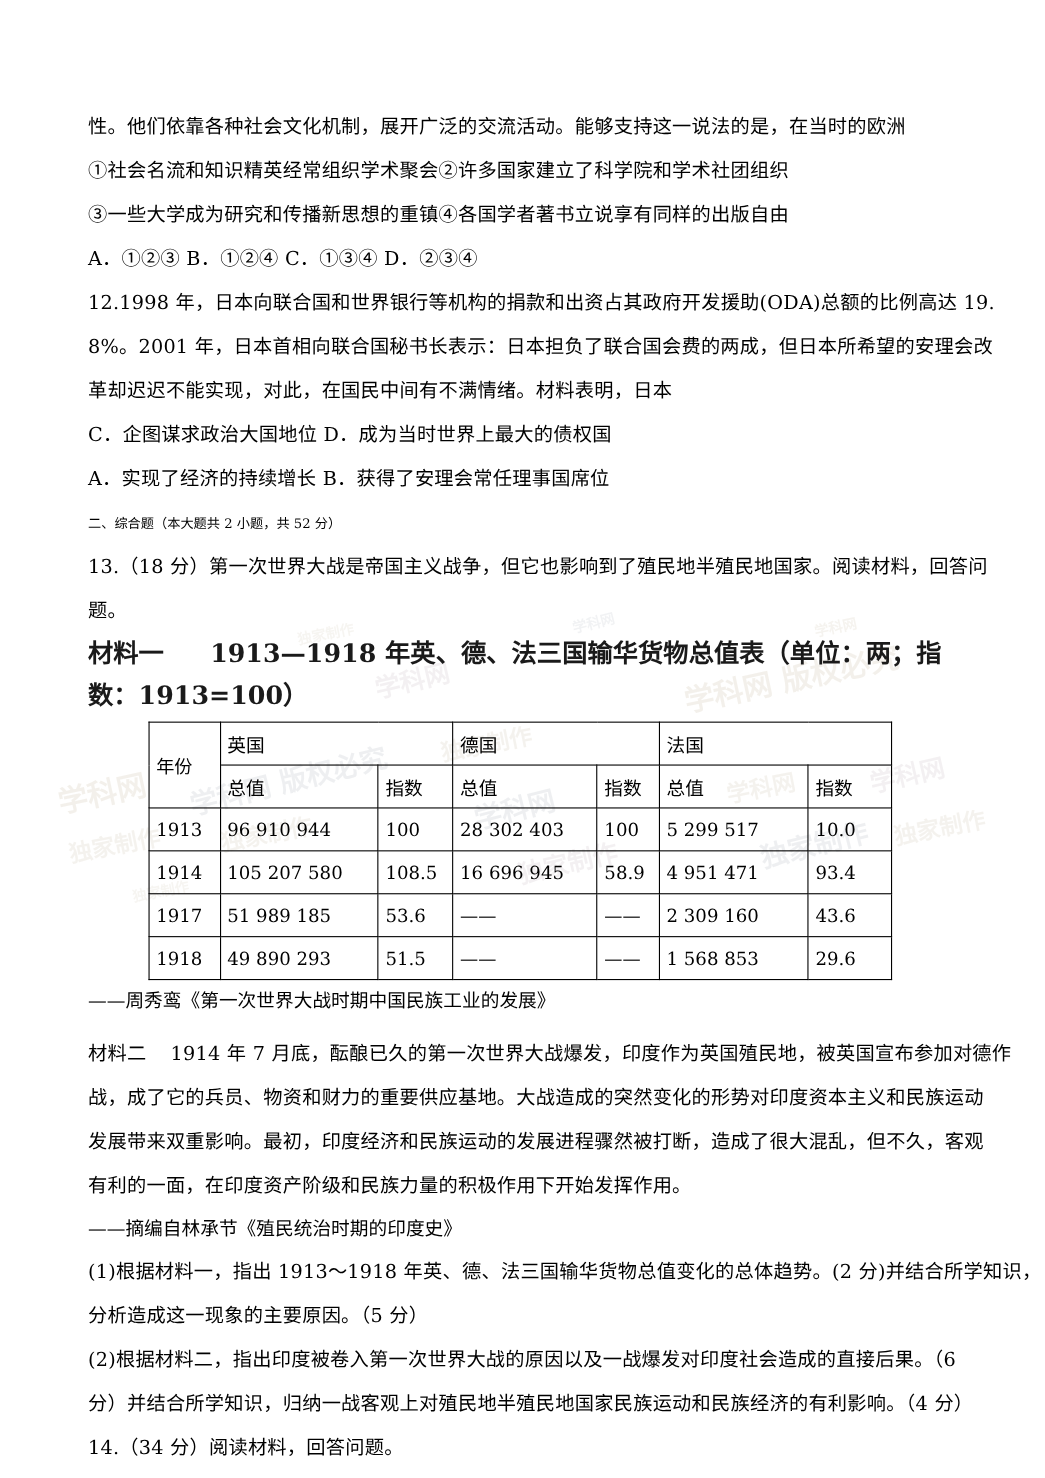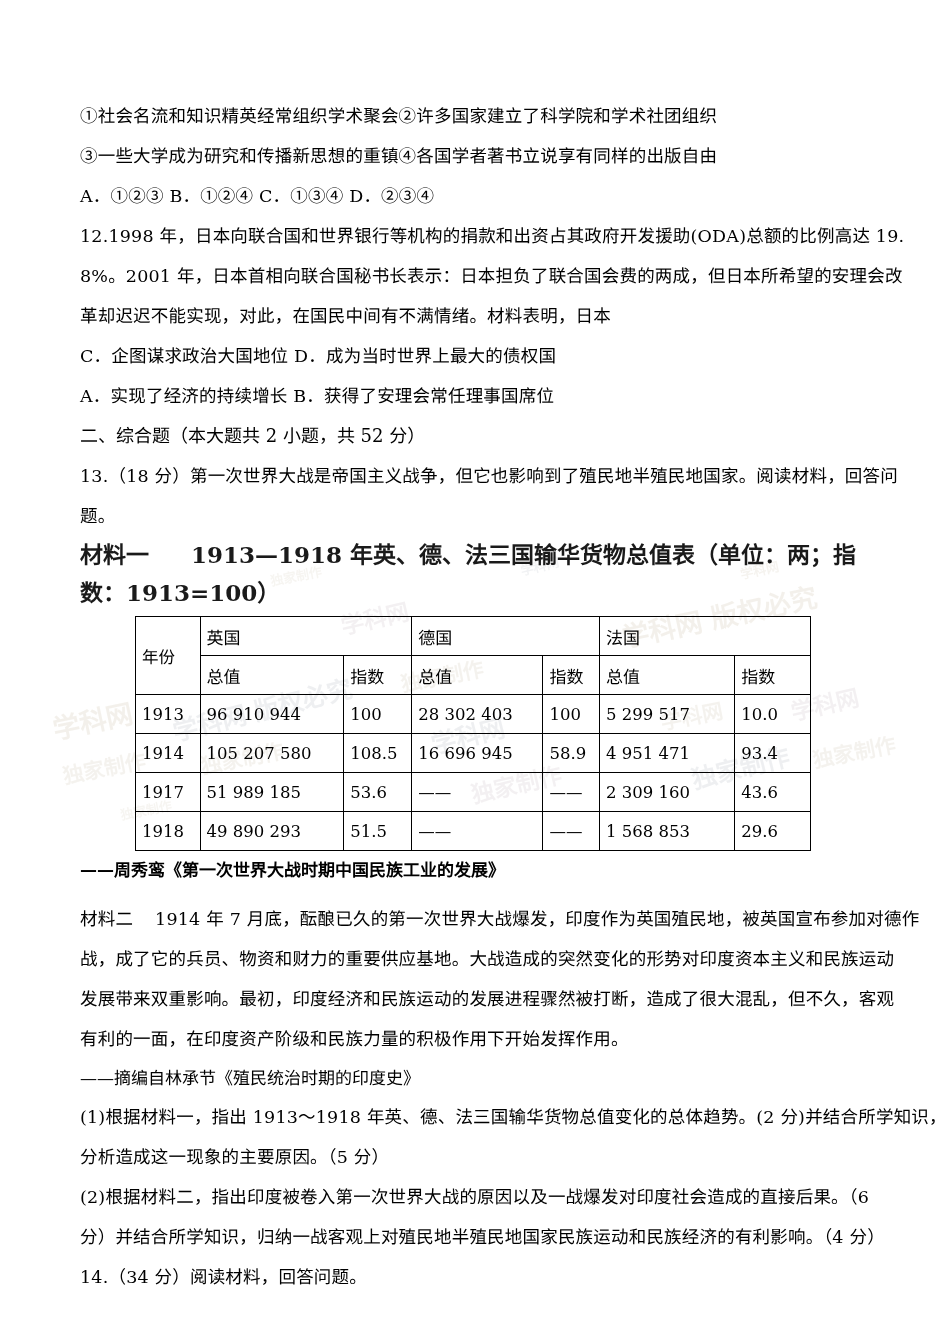--- a/index.html
+++ b/index.html
@@ -60,41 +60,41 @@
   }
 
   .opts {
     display: block;
     font-size: 17.5px;
     line-height: 40px;
     white-space: pre;
   }
 
   .sec-head {
-    font-size: 18px;
+    font-size: 12px;
     line-height: 40px;
     margin: 0;
   }
   .spacer-10 { height: 10px; }
 
   .material-label {
     font-size: 23px;
     line-height: 38px;
     margin: 0;
     font-weight: bold;
     color: #1a1a1a;
   }
   .material-label .lbl { font-weight: bold; }
   .material-label .ttl { font-weight: bold; }
 
   .source {
     font-size: 17px;
     line-height: 38px;
     margin: 0;
-    font-weight: bold;
+    font-weight: normal;
   }
   .source.normal { font-weight: normal; }
 
   
   .tbl-wrap {
     position: relative;
     z-index: 2;
     margin: 4px 0 0 55px;
   }
   table.data {
@@ -162,20 +162,21 @@
   <div class="wm c" style="left:812px; top:736px;">独家制作</div>
   <div class="wm b tiny" style="left:520px; top:556px;">学科网</div>
   <div class="wm c tiny" style="left:270px; top:566px;">独家制作</div>
   <div class="wm a tiny" style="left:740px; top:560px;">学科网</div>
   <div class="wm c tiny" style="left:120px; top:800px;">独家制作</div>
 </div>
 
 <div class="page">
   <div class="content">
 
+    <p class="line">性。他们依靠各种社会文化机制，展开广泛的交流活动。能够支持这一说法的是，在当时的欧洲</p>
     <p class="line">①社会名流和知识精英经常组织学术聚会②许多国家建立了科学院和学术社团组织</p>
     <p class="line">③一些大学成为研究和传播新思想的重镇④各国学者著书立说享有同样的出版自由</p>
     <p class="line opts">A．①②③        B．①②④        C．①③④        D．②③④</p>
 
     <p class="line">12.1998 年，日本向联合国和世界银行等机构的捐款和出资占其政府开发援助(ODA)总额的比例高达 19.</p>
     <p class="line">8%。2001 年，日本首相向联合国秘书长表示：日本担负了联合国会费的两成，但日本所希望的安理会改</p>
     <p class="line">革却迟迟不能实现，对此，在国民中间有不满情绪。材料表明，日本</p>
     <p class="line opts">C．企图谋求政治大国地位          D．成为当时世界上最大的债权国</p>
     <p class="line opts">A．实现了经济的持续增长          B．获得了安理会常任理事国席位</p>
 

